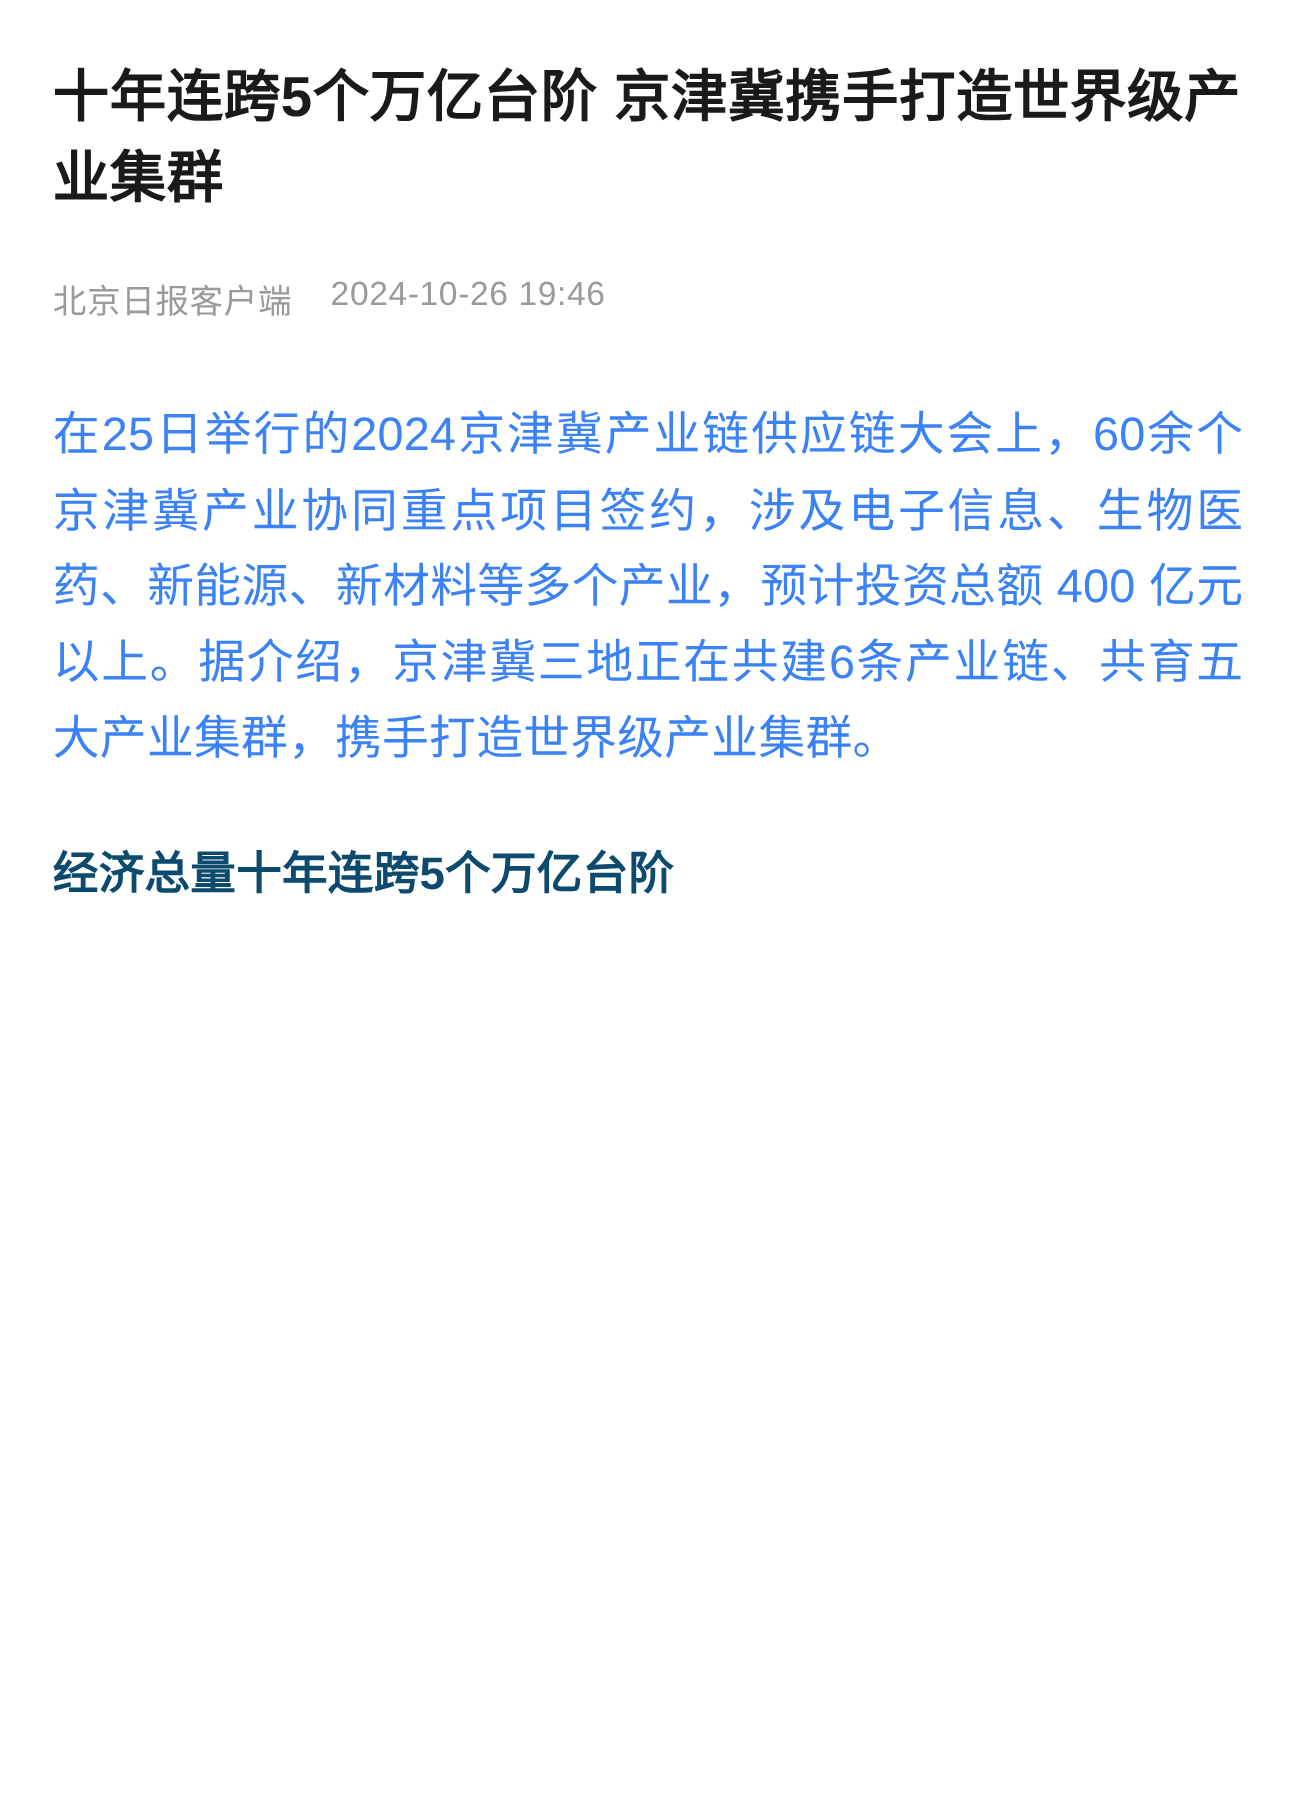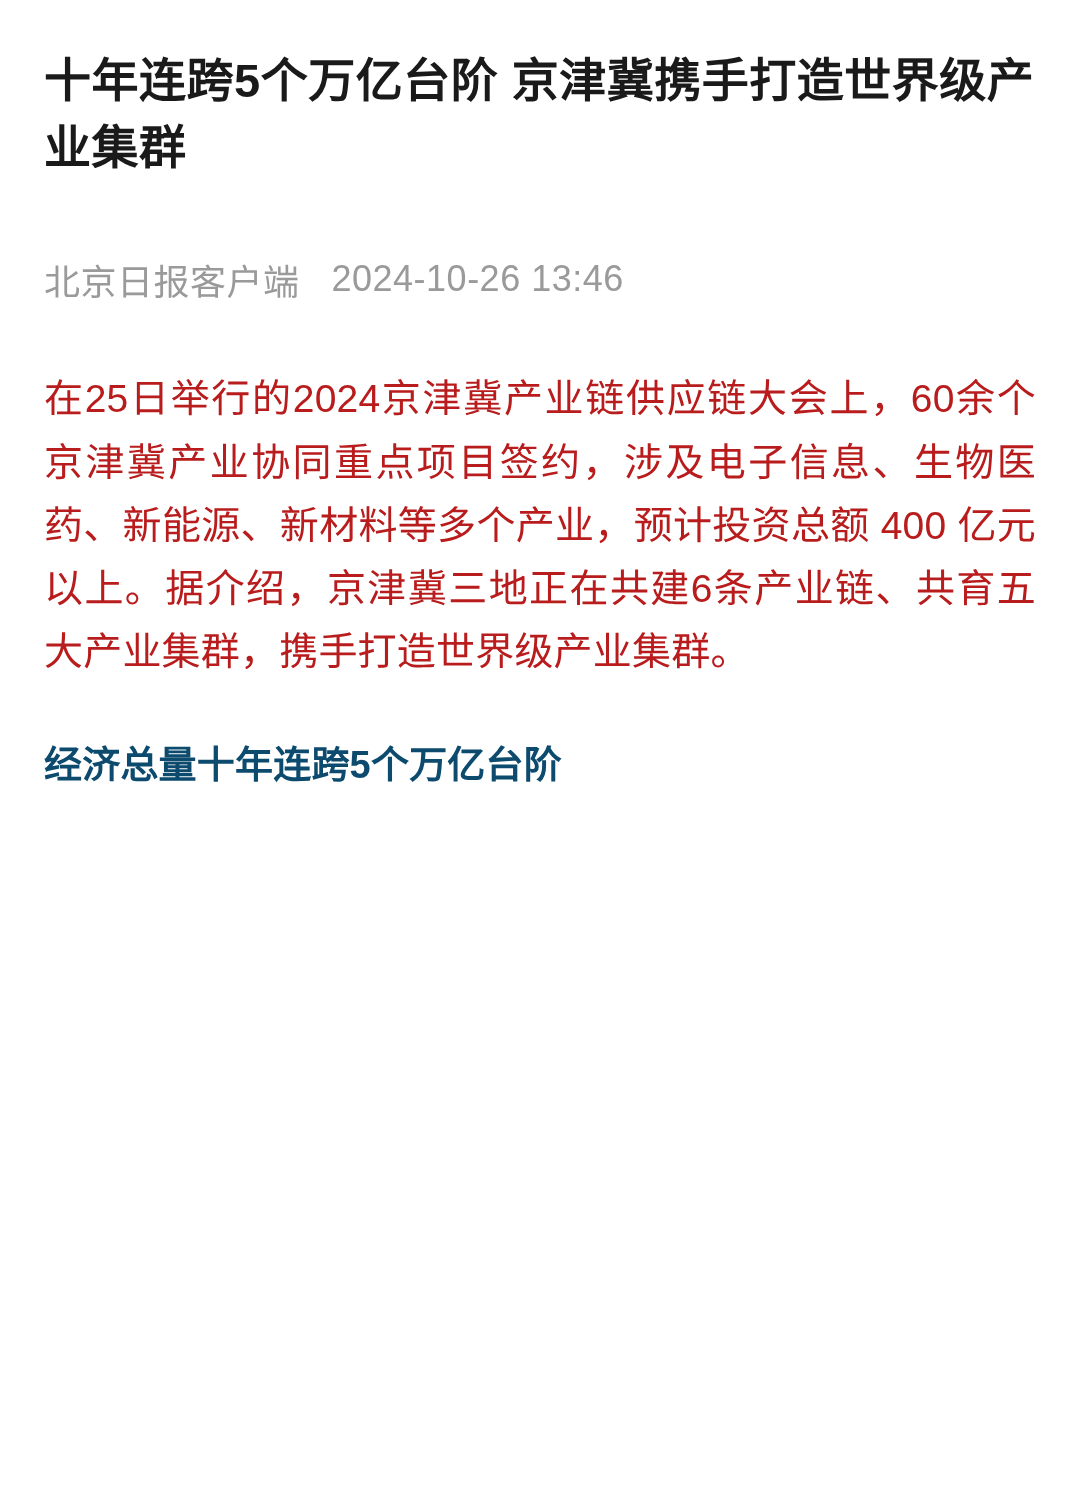--- a/index.html
+++ b/index.html
@@ -26,41 +26,41 @@
   .article-title {
     font-size: 47px;
     line-height: 1.42;
     font-weight: 700;
     letter-spacing: 0.5px;
     color: #1a1a1a;
     margin: 0;
     padding-top: 8px;
   }
   .meta-row {
-    margin-top: 72px;
+    margin-top: 48px;
     display: flex;
-    align-items: center;
+    align-items: flex-start;
     color: #9a9a9a;
-    font-size: 36px;
+    font-size: 28px;
     letter-spacing: 0.5px;
   }
   .meta-source {
     margin-right: 32px;
   }
   .meta-time {
     white-space: nowrap;
   }
   .body-block {
     margin-top: 62px;
   }
   p.para {
     margin: 0 0 44px 0;
     font-size: 39px;
     line-height: 1.62;
-    color: #b91c1c;
+    color: #3b82f6;
     text-align: justify;
     text-justify: inter-ideograph;
     letter-spacing: 0.2px;
   }
   h2.subhead {
     margin: 54px 0 46px 0;
     font-size: 38px;
     line-height: 1.5;
     font-weight: 700;
     color: #0c4a6e;
@@ -72,21 +72,21 @@
 </style>
 </head>
 <body>
 
 <div class="page">
 
   <h1 class="article-title">十年连跨5个万亿台阶 京津冀携手打造世界级产业集群</h1>
 
   <div class="meta-row">
     <span class="meta-source">北京日报客户端</span>
-    <span class="meta-time">2024-10-26 13:46</span>
+    <span class="meta-time">2024-10-26 19:46</span>
   </div>
 
   <div class="body-block">
     <p class="para">在25日举行的2024京津冀产业链供应链大会上，60余个京津冀产业协同重点项目签约，涉及电子信息、生物医药、新能源、新材料等多个产业，预计投资总额 400 亿元以上。据介绍，京津冀三地正在共建6条产业链、共育五大产业集群，携手打造世界级产业集群。</p>
 
     <h2 class="subhead">经济总量十年连跨5个万亿台阶</h2>
 
   </div>
 
 </div>

